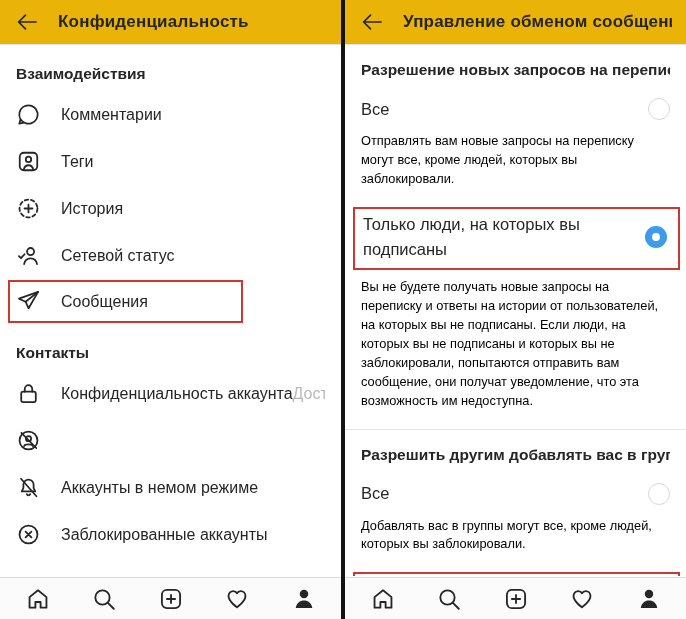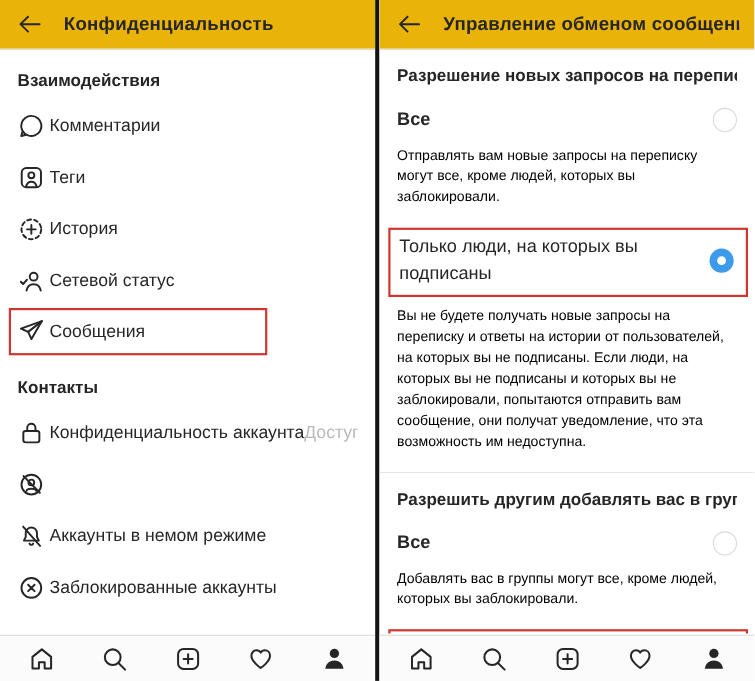--- a/index.html
+++ b/index.html
@@ -17,37 +17,37 @@
   .hdr {
     height: 45px; display: flex; align-items: center; gap: 18px;
     padding: 0 14px; background: #eab308; border-bottom: 1px solid #e2e2e2;
   }
   .hdr .title { font-size: 17px; font-weight: bold; white-space: nowrap; overflow: hidden; letter-spacing: .2px; }
   .back-btn { width: 26px; height: 26px; flex: none; display: flex; align-items: center; justify-content: center; cursor: pointer; }
   .back-btn svg { width: 24px; height: 24px; }
 
   
   .section-label { font-weight: bold; font-size: 15.5px; padding: 20px 16px 8px; }
-  .menu-item { display: flex; align-items: center; gap: 4px; padding: 11px 16px; font-size: 16px; cursor: pointer; }
+  .menu-item { display: flex; align-items: center; gap: 20px; padding: 11px 16px; font-size: 16px; cursor: pointer; }
   .menu-item svg { width: 25px; height: 25px; flex: none; }
   .menu-item .txtwrap { display: flex; overflow: hidden; white-space: nowrap; }
   .menu-item .value { color: #b9b9b9; }
   .menu-item.highlighted {
     border: 2px solid #cf372e;
     margin: 1px 0 1px 8px;
     padding: 7px 10px 7px 6px;
     width: 235px;
   }
 
   
   .content { padding: 0 16px; height: 531px; overflow: hidden; }
   .group-title { font-weight: bold; font-size: 15.5px; padding: 16px 0 2px; white-space: nowrap; overflow: hidden; }
   .opt-row {
     display: flex; align-items: center; justify-content: space-between;
-    padding: 17px 0 6px; font-size: 16.5px; cursor: pointer; font-weight: bold;
+    padding: 17px 0 6px; font-size: 16.5px; cursor: pointer;
   }
   .helper { color: #000000; font-size: 12.8px; line-height: 1.48; padding: 6px 0 6px; max-width: 300px; }
   .opt-box {
     display: flex; align-items: center; justify-content: space-between;
     border: 2px solid #cf372e;
     margin: 12px -10px 2px -8px;
     padding: 3px 11px 5px 8px;
     cursor: pointer;
   }
   .opt-box .opt-label { font-size: 16.5px; line-height: 1.55; width: 262px; }

